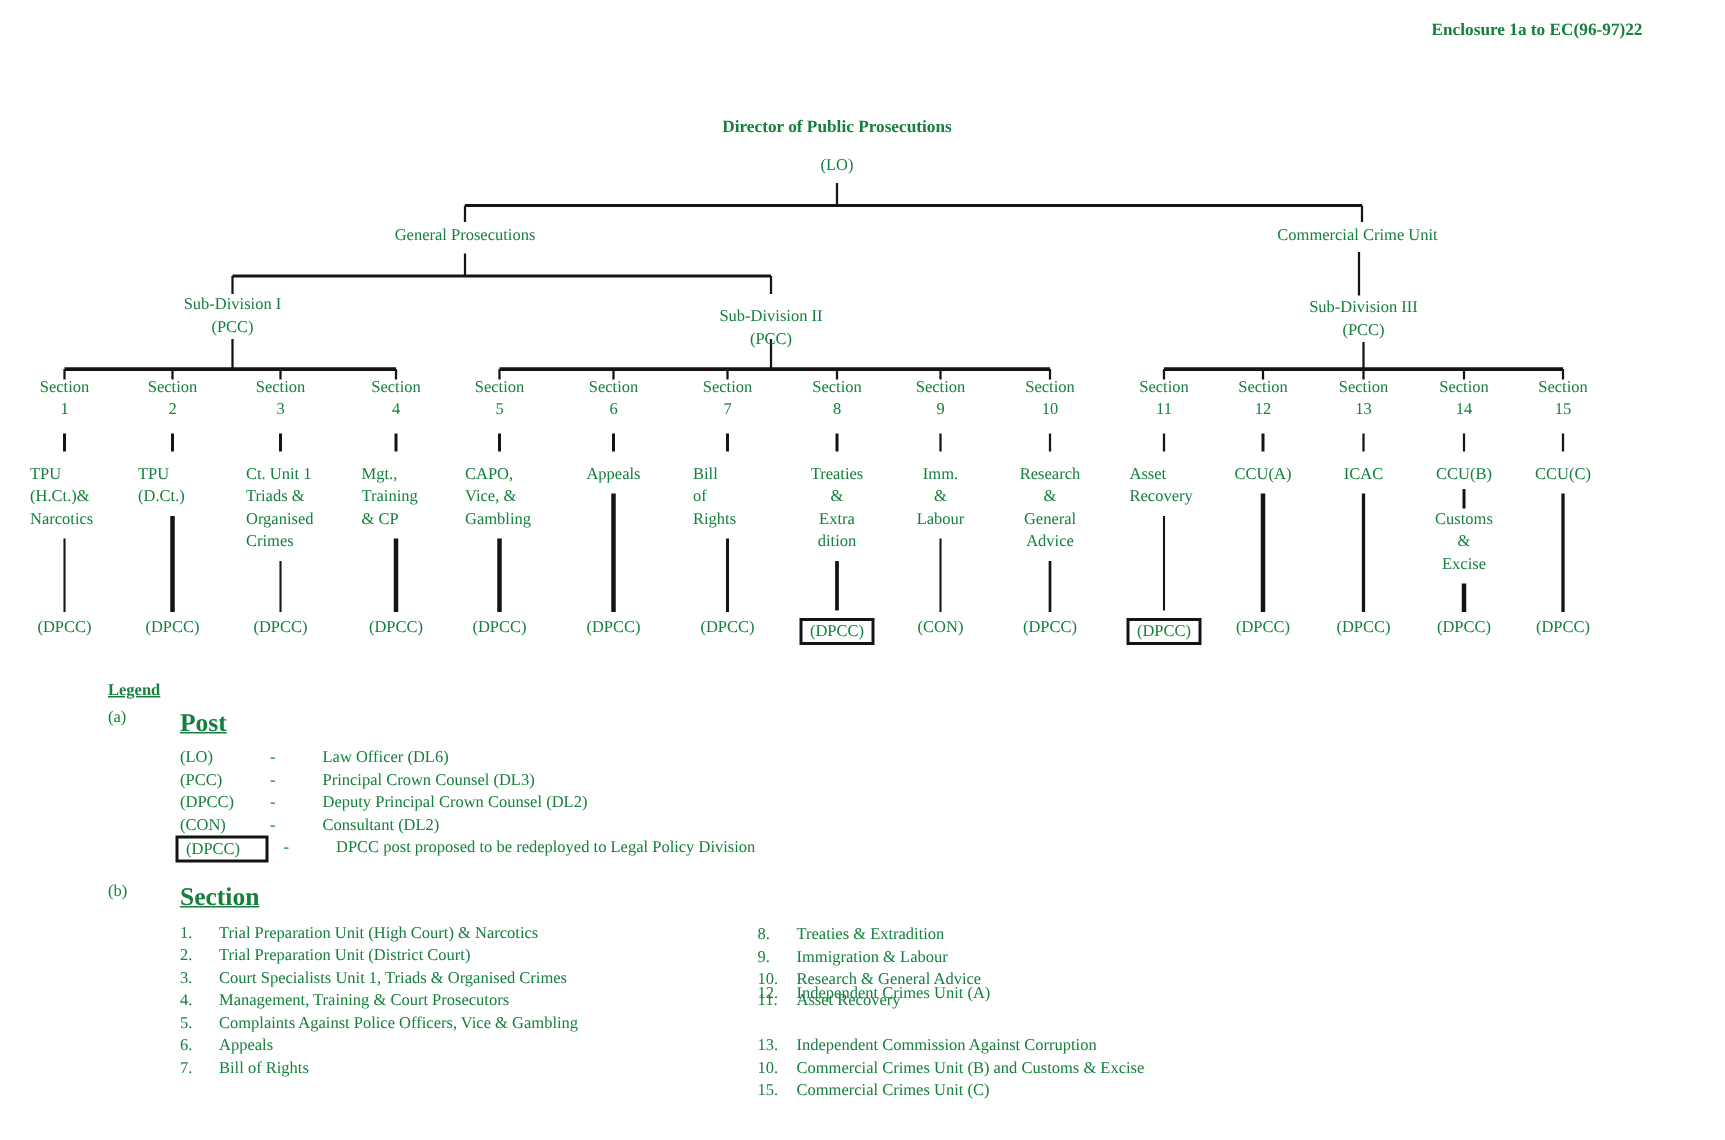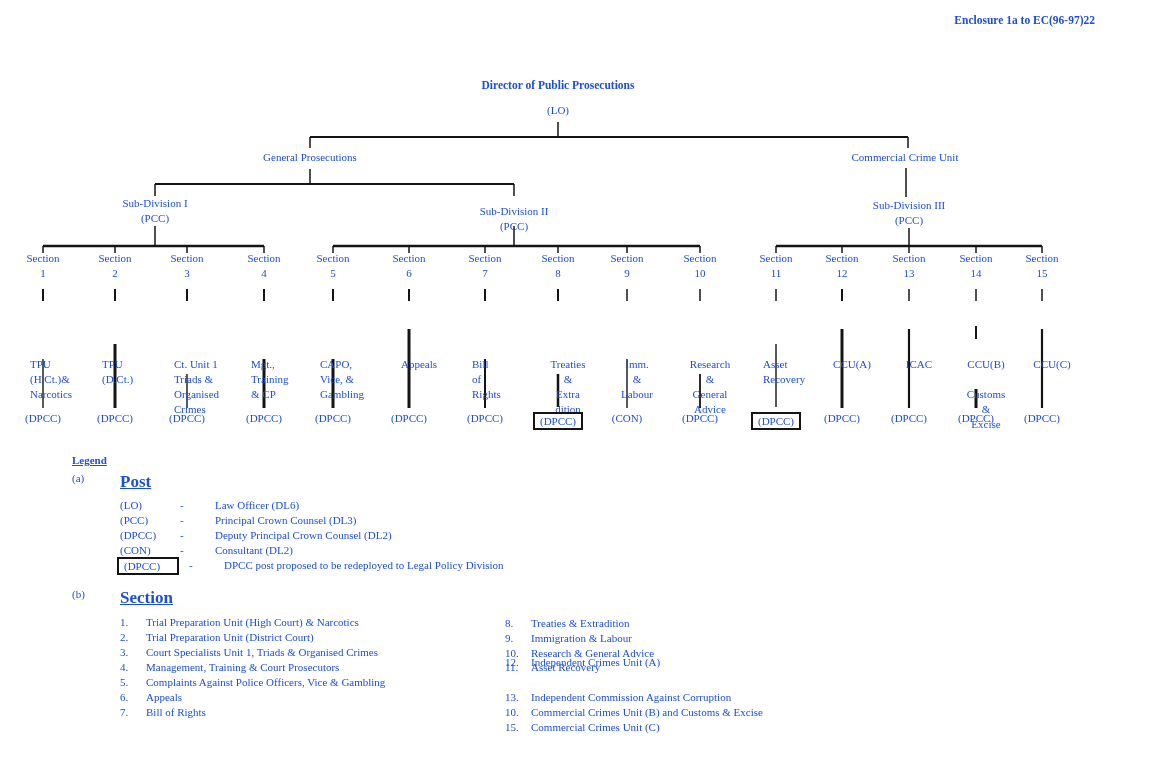--- a/index.html
+++ b/index.html
@@ -1,30 +1,30 @@
 <!DOCTYPE html>
 <html><head>
 <meta charset="utf-8">
 <style>
   html,body{margin:0;padding:0;background:#fff;}
   #page{
     position:relative;width:1150px;height:760px;background:#ffffff;
-    font-family:"Liberation Serif","DejaVu Serif",serif;color:#1d4ed8;
+    font-family:"Liberation Serif","DejaVu Serif",serif;color:#15803d;
     overflow:hidden;
   }
   svg.lines{position:absolute;left:0;top:0;pointer-events:none;}
   .enclosure{position:absolute;top:14px;right:55px;font-size:11.5px;font-weight:bold;white-space:nowrap;}
   .titleblock{position:absolute;top:36px;left:0;width:1114px;text-align:center;font-size:11.5px;font-weight:bold;line-height:15px;}
   .director{position:absolute;top:79px;left:0;width:1116px;text-align:center;font-size:11.5px;font-weight:bold;}
   .lo{position:absolute;top:104px;left:0;width:1116px;text-align:center;font-size:11px;}
   .node{position:absolute;top:151px;font-size:11px;white-space:nowrap;transform:translateX(-50%);}
   .sd{position:absolute;font-size:11px;line-height:15px;text-align:center;white-space:nowrap;transform:translateX(-50%);}
   .col{position:absolute;top:251px;width:72px;height:190px;font-size:11px;text-align:center;}
   .sec span{display:block;line-height:15px;}
-  .unit{position:absolute;top:58px;left:10px;width:72px;line-height:15px;white-space:pre-line;margin-top:48px;}
+  .unit{position:absolute;top:58px;left:0;width:72px;line-height:15px;white-space:pre-line;}
   .unit.la{text-align:left;padding-left:13px;width:59px;}
   .postrow{position:absolute;top:161px;left:0;width:72px;}
   .boxed{border:2px solid #141414;padding:1px 5px;display:inline-block;}
   .lg-head{position:absolute;left:72px;top:442px;font-size:11px;font-weight:bold;text-decoration:underline;margin-top:12px;}
   .lab{position:absolute;left:72px;font-size:11px;}
   .subhead{position:absolute;left:120px;font-size:17px;font-weight:bold;text-decoration:underline;}
   .prow{position:absolute;left:120px;font-size:11px;display:flex;align-items:flex-start;white-space:nowrap;}
   .prow .code{width:60px;}
   .prow .code.boxed{width:48px;margin-left:-3px;margin-top:-2px;padding:1px 5px;}
   .prow .dash{width:35px;}

